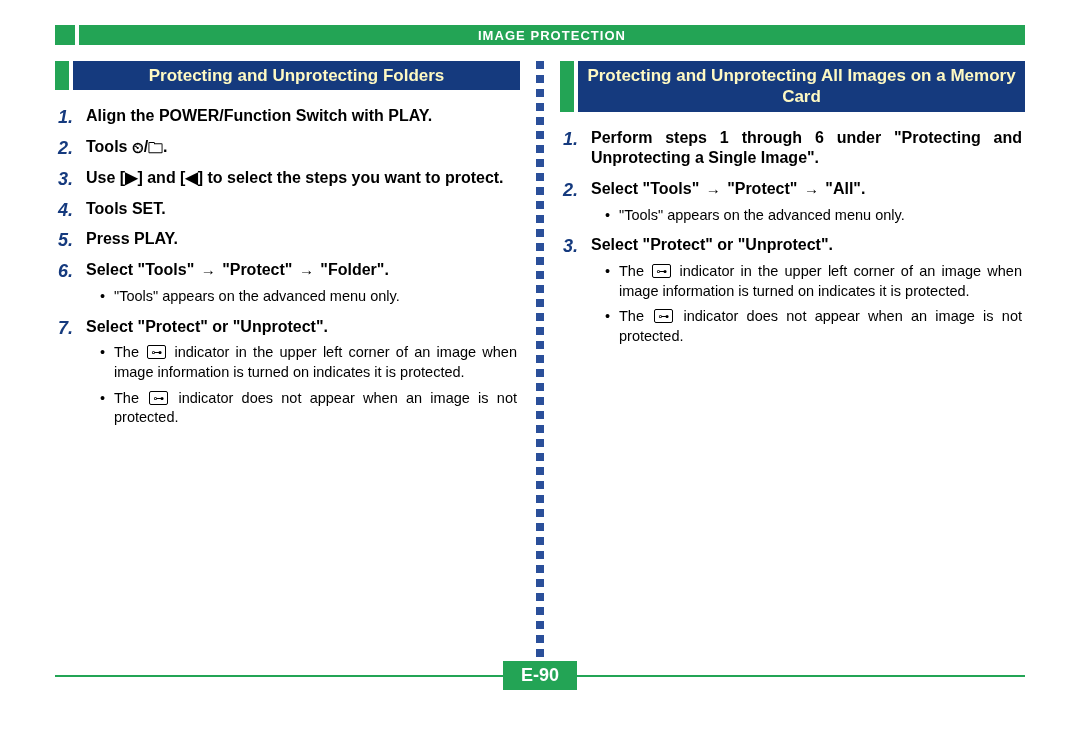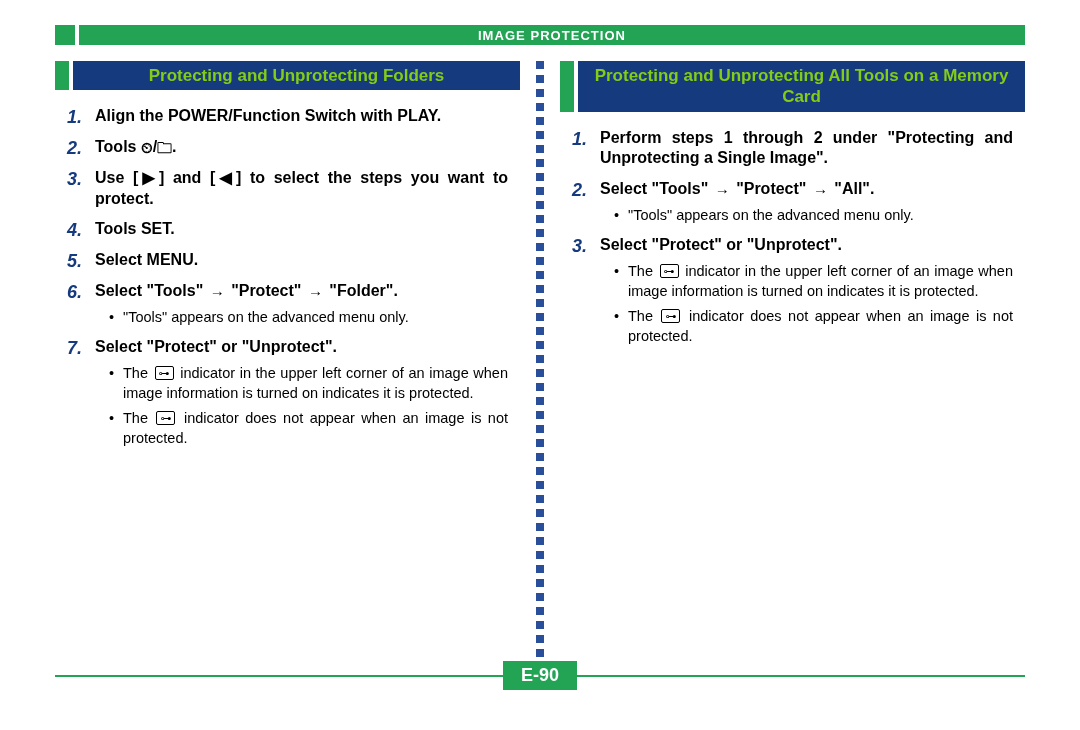--- a/index.html
+++ b/index.html
@@ -84,33 +84,33 @@
     min-height: 28px;
   }
   .section-title .g {
     width: 14px;
     background: var(--green);
     margin-right: 4px;
   }
   .section-title .n {
     flex: 1;
     background: var(--navy);
-    color: #84cc16;
+    color: #fef9c3;
     font-weight: bold;
     font-size: 17px;
     display: flex;
     align-items: center;
     justify-content: center;
     text-align: center;
     padding: 4px 8px;
     line-height: 1.25;
   }
   
   ol.steps {
-    margin: 12px;
+    margin: 3px;
     padding: 0;
     list-style: none;
     counter-reset: step;
   }
   ol.steps > li {
     counter-increment: step;
     margin-bottom: 10px;
     position: relative;
     padding-left: 28px;
     font-size: 16px;
@@ -215,21 +215,21 @@
         <div class="n">Protecting and Unprotecting Folders</div>
       </div>
 
       <ol class="steps">
         <li><span>Align the POWER/Function Switch with PLAY.</span></li>
         <li>
           <span>Tools </span><span class="glyph">⏲</span>/<span class="glyph">🗀</span><span>.</span>
         </li>
         <li><span>Use [▶] and [◀] to select the steps you want to protect.</span></li>
         <li><span>Tools SET.</span></li>
-        <li><span>Select MENU.</span></li>
+        <li><span>Press PLAY.</span></li>
         <li>
           <span>Select "Tools" </span><span class="arrow">→</span><span> "Protect" </span><span class="arrow">→</span><span> "Folder".</span>
           <ul class="sub">
             <li><span>"Tools" appears on the advanced menu only.</span></li>
           </ul>
         </li>
         <li>
           <span>Select "Protect" or "Unprotect".</span>
           <ul class="sub">
             <li>
@@ -286,25 +286,25 @@
         <div class="dot"></div>
       <div class="dot"></div>
         <div class="dot"></div>
         <div class="dot"></div>
         <div class="dot"></div>
     </div>
 
     <div class="col right">
       <div class="section-title">
         <div class="g"></div>
-        <div class="n">Protecting and Unprotecting All Tools on a Memory Card</div>
+        <div class="n">Protecting and Unprotecting All Images on a Memory Card</div>
       </div>
 
       <ol class="steps">
-        <li><span>Perform steps 1 through 2 under "Protecting and Unprotecting a Single Image".</span></li>
+        <li><span>Perform steps 1 through 6 under "Protecting and Unprotecting a Single Image".</span></li>
         <li>
           <span>Select "Tools" </span><span class="arrow">→</span><span> "Protect" </span><span class="arrow">→</span><span> "All".</span>
           <ul class="sub">
             <li><span>"Tools" appears on the advanced menu only.</span></li>
           </ul>
         </li>
         <li>
           <span>Select "Protect" or "Unprotect".</span>
           <ul class="sub">
             <li>

